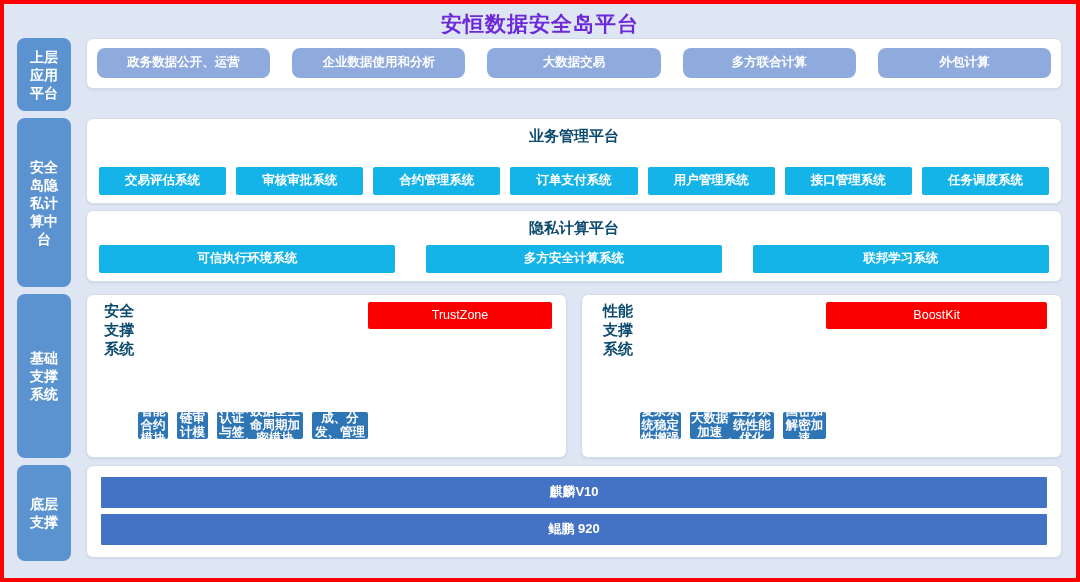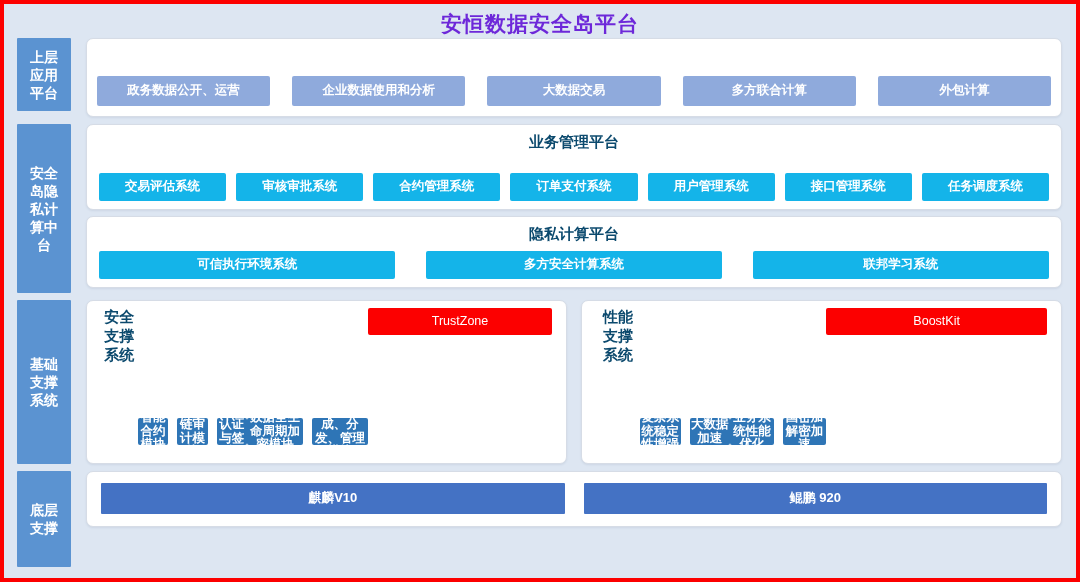--- a/index.html
+++ b/index.html
@@ -43,21 +43,21 @@
     background: #5b93d1;
     color: #ffffff;
     font-weight: bold;
     font-size: 14px;
     line-height: 18px;
     display: flex;
     align-items: center;
     justify-content: center;
     text-align: center;
     letter-spacing: 0px;
-    border-radius: 1px;
+    border-radius: 8px;
     word-break: break-all;
     padding: 2px;
   }
   .tier-label span { display: block; width: 40px; }
 
   .row-body {
     flex: 1 1 auto;
     margin-left: 15px;
     display: flex;
     flex-direction: column;
@@ -87,23 +87,22 @@
     display: flex;
     align-items: center;
     justify-content: center;
     text-align: center;
     line-height: 1.1;
   }
   .chip-app {
     background: #8faadc;
     font-size: 12.5px;
     height: 30px;
-    border-radius: 2px;
+    border-radius: 8px;
     flex: 1 1 0;
-    margin-top: 28px;
   }
   .chip-cyan {
     background: #14b4e9;
     font-size: 12.5px;
     height: 28px;
     border-radius: 2px;
   }
   .chip-steel {
     background: #2e75b6;
     font-size: 12.5px;
@@ -165,21 +164,22 @@
     margin-bottom: 7px;
     align-items: flex-end;
   }
   .sup-grid .chip-steel { flex: 1 1 0; }
   .sup-grid.two-wide .chip-steel { flex: 1 1 0; }
 
   
   .bottom-panel {
     padding: 11px 14px 12px 14px;
     display: flex;
-    gap: 19px;
+    flex-direction: column;
+    gap: 6px;
   }
 </style>
 </head>
 <body>
 
 <div id="page">
 
   <div class="page-title">安恒数据安全岛平台</div>
 
   <div class="row">

